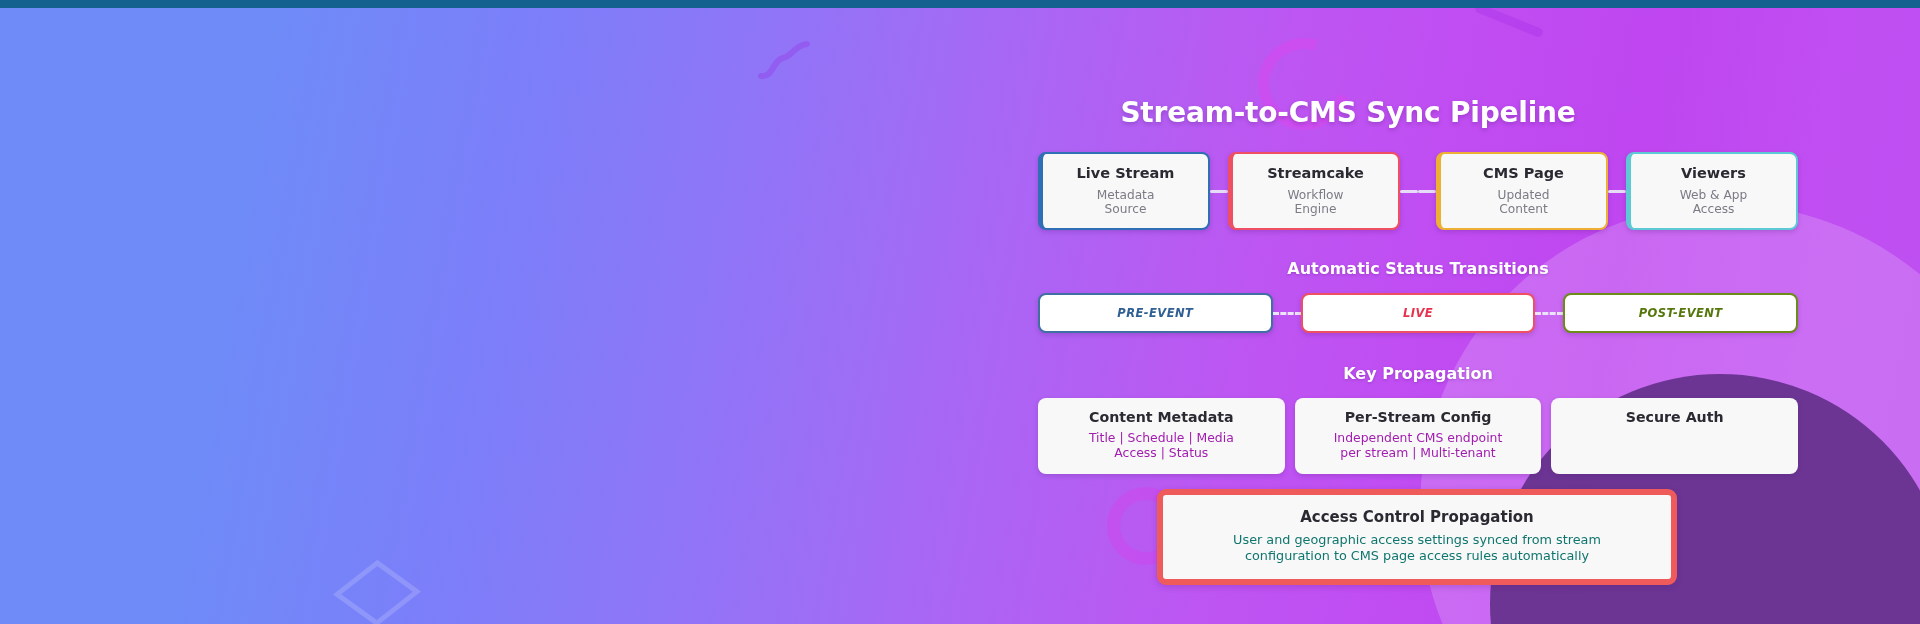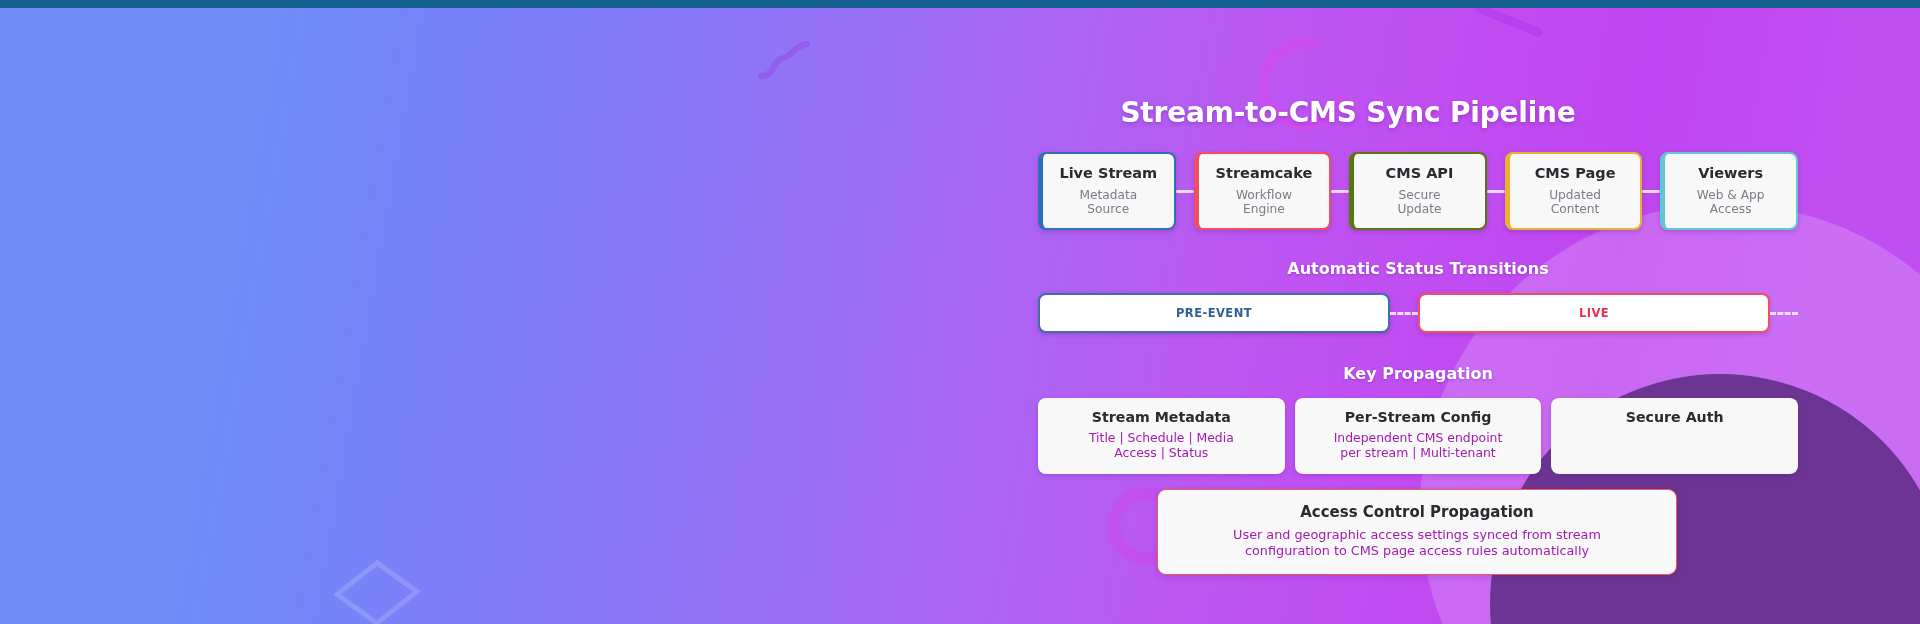--- a/index.html
+++ b/index.html
@@ -188,20 +188,21 @@
   #capabilities-heading { left: 1038px; top: 364px; width: 760px; }
 
   
   #status-row {
     position: absolute;
     left: 1038px;
     top: 293px;
     width: 760px;
     display: flex;
     align-items: flex-end;
+    font-style: italic;
   }
   .status-box {
     flex: 1 1 0;
     background: #ffffff;
     border-radius: 8px;
     border: 2px solid #888;
     text-align: center;
     padding: 11px 4px;
     font-size: 11.5px;
     font-weight: bold;
@@ -245,35 +246,35 @@
     line-height: 1.2;
   }
 
   
   #access-box {
     position: absolute;
     left: 1157px;
     top: 489px;
     width: 520px;
     background: #f8f8f8;
-    border: 1px solid #1d4ed8;
+    border: 6px solid #1d4ed8;
     border-radius: 9px;
     text-align: center;
     padding: 13px 10px 15px 10px;
     box-shadow: 0 2px 6px rgba(70,20,110,0.20);
   }
   #access-title {
     font-size: 15px;
     font-weight: bold;
     color: #2a2a32;
   }
   #access-sub {
     margin-top: 6px;
     font-size: 12.8px;
-    color: #a21caf;
+    color: #0f766e;
     line-height: 1.25;
     text-align: center;
   }
 </style>
 </head>
 <body>
 
 <div id="bg-gradient"></div>
 
 <div class="deco" id="deco-circle-light"></div>
@@ -296,24 +297,20 @@
     <div class="pipe-box" style="border-color: rgb(47, 111, 181);">
       <div class="pipe-title">Live Stream</div>
       <div class="pipe-sub">Metadata<br>Source</div>
     </div>
     <div class="pipe-connector"></div>
     <div class="pipe-box" style="border-color: rgb(239, 79, 99);">
       <div class="pipe-title">Streamcake</div>
       <div class="pipe-sub">Workflow<br>Engine</div>
     </div>
     <div class="pipe-connector"></div>
-    <div class="pipe-box" style="border-color: rgb(85, 119, 12);">
-      <div class="pipe-title">CMS API</div>
-      <div class="pipe-sub">Secure<br>Update</div>
-    </div>
     <div class="pipe-connector"></div>
     <div class="pipe-box" style="border-color: rgb(238, 176, 52);">
       <div class="pipe-title">CMS Page</div>
       <div class="pipe-sub">Updated<br>Content</div>
     </div>
     <div class="pipe-connector"></div>
     <div class="pipe-box" style="border-color: rgb(92, 201, 212);">
       <div class="pipe-title">Viewers</div>
       <div class="pipe-sub">Web &amp; App<br>Access</div>
     </div>
@@ -322,26 +319,29 @@
   <div class="section-heading" id="status-heading">Automatic Status Transitions</div>
   <div id="status-row">
     <div class="status-box" style="border-color: rgb(63, 111, 163); color: rgb(47, 95, 147);">
       <span>PRE-EVENT</span>
     </div>
     <div class="status-connector"></div>
     <div class="status-box" style="border-color: rgb(239, 79, 99); color: rgb(232, 50, 77);">
       <span>LIVE</span>
     </div>
     <div class="status-connector"></div>
+    <div class="status-box" style="border-color: rgb(107, 140, 22); color: rgb(85, 119, 12);">
+      <span>POST-EVENT</span>
+    </div>
   </div>
 
   <div class="section-heading" id="capabilities-heading">Key Propagation</div>
   <div id="capabilities-row">
     <div class="cap-box">
-      <div class="cap-title">Stream Metadata</div>
+      <div class="cap-title">Content Metadata</div>
       <div class="cap-sub">Title | Schedule | Media<br>Access | Status</div>
     </div>
     <div class="cap-box">
       <div class="cap-title">Per-Stream Config</div>
       <div class="cap-sub">Independent CMS endpoint<br>per stream | Multi-tenant</div>
     </div>
     <div class="cap-box">
       <div class="cap-title">Secure Auth</div>
     </div>
   </div>

